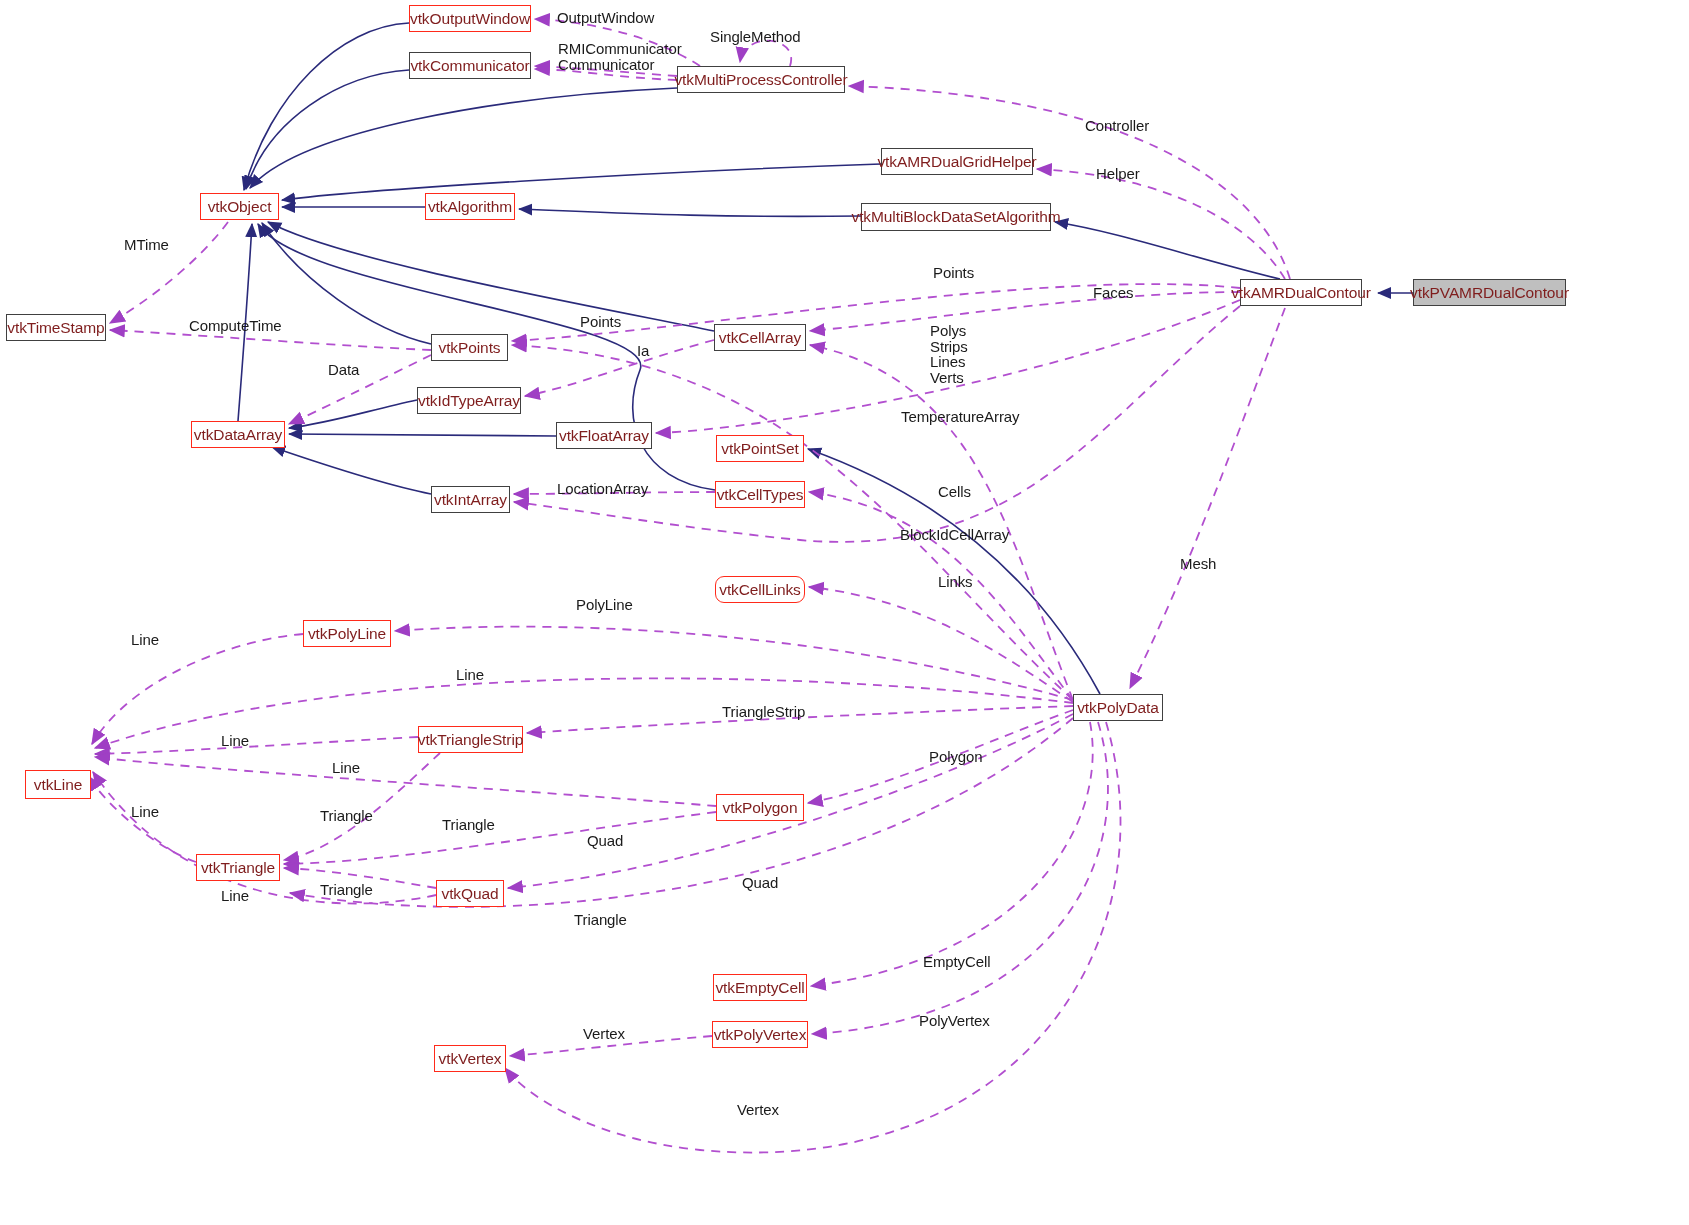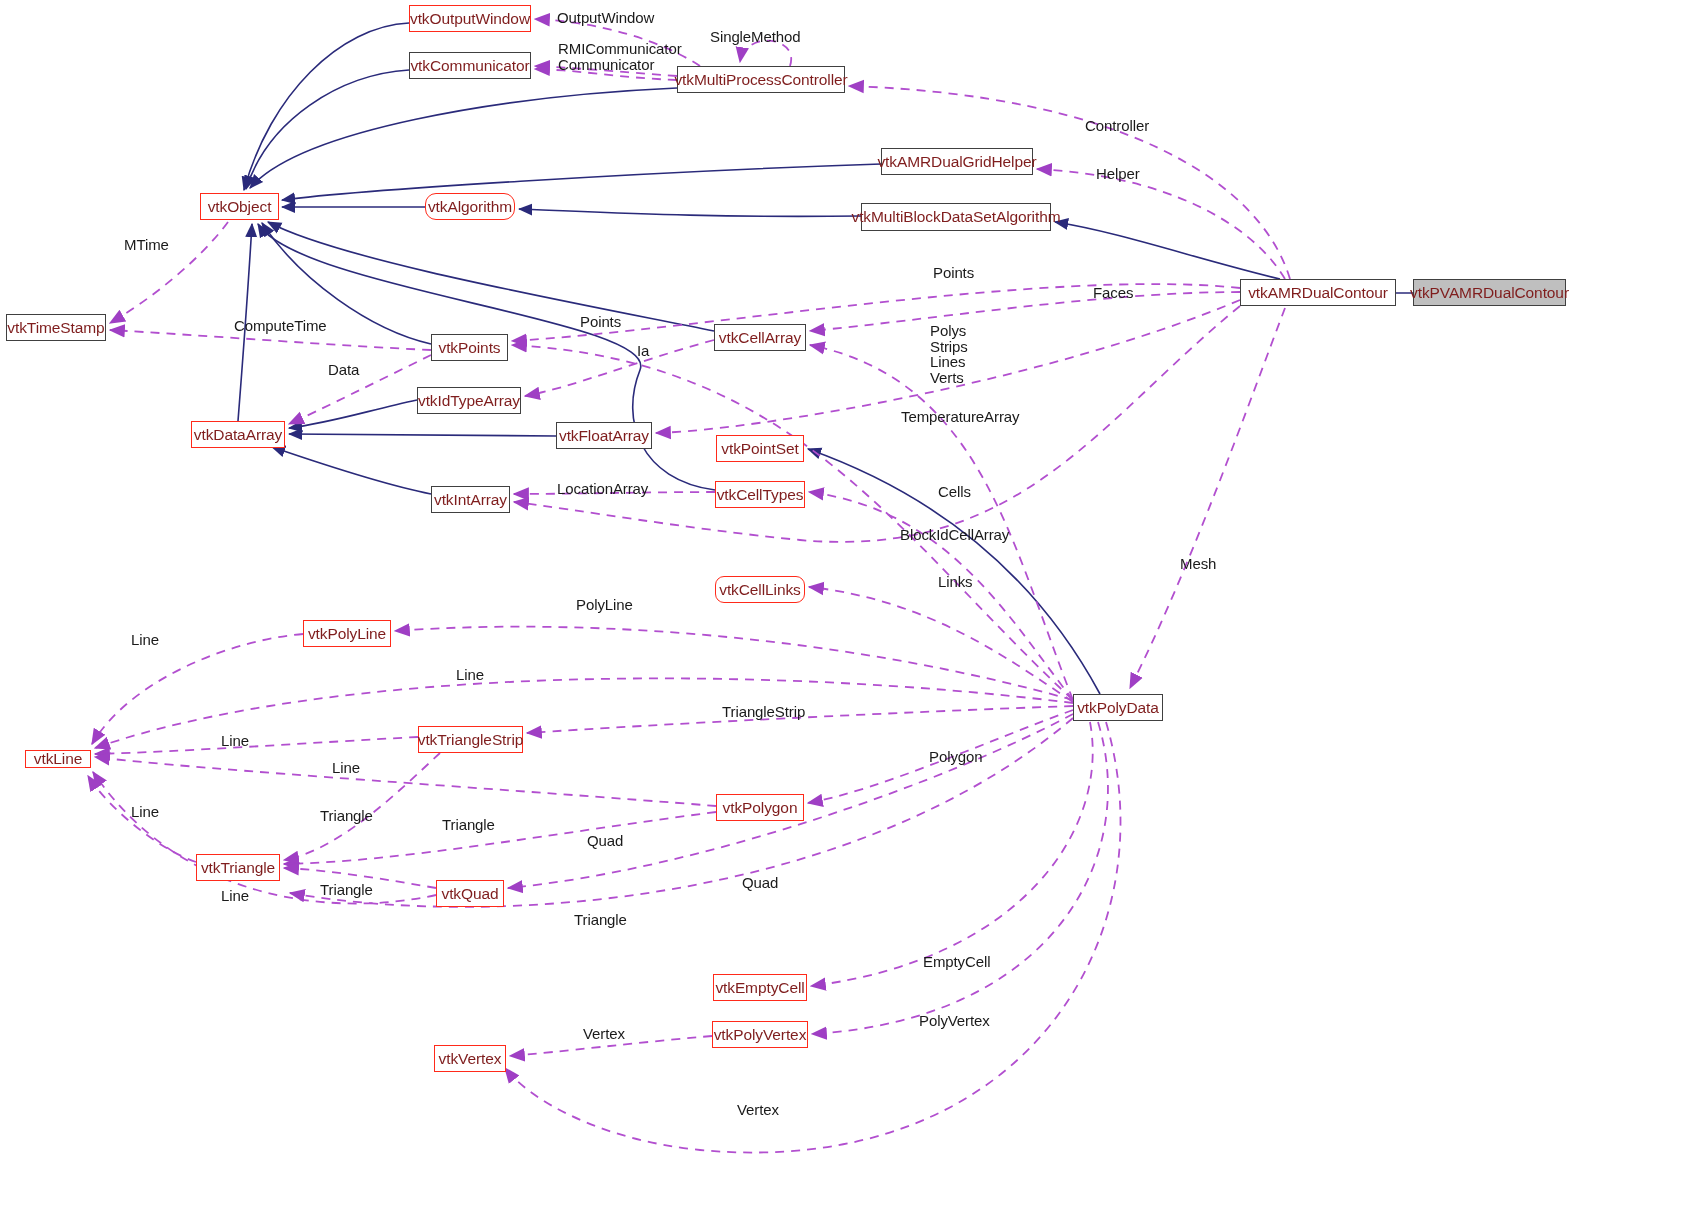--- a/index.html
+++ b/index.html
@@ -185,56 +185,56 @@
       <path d="M1285,308 C1250,400 1190,570 1130,688"></path>
     </g>
   </svg>
 
   <div id="nodes">
       <div class="node red" style="left: 409px; top: 5px; width: 122px; height: 27px;">vtkOutputWindow</div>
       <div class="node black" style="left: 409px; top: 52px; width: 122px; height: 27px;">vtkCommunicator</div>
       <div class="node black" style="left: 677px; top: 66px; width: 168px; height: 27px;">vtkMultiProcessController</div>
       <div class="node black" style="left: 881px; top: 148px; width: 152px; height: 27px;">vtkAMRDualGridHelper</div>
       <div class="node red" style="left: 200px; top: 193px; width: 79px; height: 27px;">vtkObject</div>
-      <div class="node red" style="left: 425px; top: 193px; width: 90px; height: 27px; border-radius: 11px;">vtkAlgorithm</div>
+      <div class="node red" style="left: 425px; top: 193px; width: 90px; height: 27px;">vtkAlgorithm</div>
       <div class="node black" style="left: 861px; top: 203px; width: 190px; height: 28px;">vtkMultiBlockDataSetAlgorithm</div>
-      <div class="node black" style="left: 1240px; top: 279px; width: 156px; height: 27px;">vtkAMRDualContour</div>
+      <div class="node black" style="left: 1240px; top: 279px; width: 122px; height: 27px;">vtkAMRDualContour</div>
       <div class="node current" style="left: 1413px; top: 279px; width: 153px; height: 27px;">vtkPVAMRDualContour</div>
       <div class="node black" style="left: 6px; top: 314px; width: 100px; height: 27px;">vtkTimeStamp</div>
       <div class="node black" style="left: 714px; top: 324px; width: 92px; height: 27px; text-align: right;">vtkCellArray</div>
       <div class="node black" style="left: 431px; top: 334px; width: 77px; height: 27px;">vtkPoints</div>
       <div class="node black" style="left: 417px; top: 387px; width: 104px; height: 27px;">vtkIdTypeArray</div>
       <div class="node red" style="left: 191px; top: 421px; width: 94px; height: 27px;">vtkDataArray</div>
       <div class="node black" style="left: 556px; top: 422px; width: 96px; height: 27px;">vtkFloatArray</div>
       <div class="node red" style="left: 716px; top: 435px; width: 88px; height: 27px;">vtkPointSet</div>
       <div class="node red" style="left: 715px; top: 481px; width: 90px; height: 27px;">vtkCellTypes</div>
       <div class="node black" style="left: 431px; top: 486px; width: 79px; height: 27px;">vtkIntArray</div>
       <div class="node red" style="left: 715px; top: 576px; width: 90px; height: 27px; border-radius: 9px;">vtkCellLinks</div>
       <div class="node red" style="left: 303px; top: 620px; width: 88px; height: 27px;">vtkPolyLine</div>
       <div class="node black" style="left: 1073px; top: 694px; width: 90px; height: 27px;">vtkPolyData</div>
       <div class="node red" style="left: 418px; top: 726px; width: 105px; height: 27px;">vtkTriangleStrip</div>
-      <div class="node red" style="left: 25px; top: 750px; width: 66px; height: 18px;">vtkLine</div>
+      <div class="node red" style="left: 25px; top: 770px; width: 66px; height: 29px;">vtkLine</div>
       <div class="node red" style="left: 716px; top: 794px; width: 88px; height: 27px;">vtkPolygon</div>
       <div class="node red" style="left: 196px; top: 854px; width: 84px; height: 27px;">vtkTriangle</div>
       <div class="node red" style="left: 436px; top: 880px; width: 68px; height: 27px;">vtkQuad</div>
       <div class="node red" style="left: 713px; top: 974px; width: 94px; height: 27px;">vtkEmptyCell</div>
       <div class="node red" style="left: 712px; top: 1021px; width: 96px; height: 27px;">vtkPolyVertex</div>
       <div class="node red" style="left: 434px; top: 1045px; width: 72px; height: 27px;">vtkVertex</div>
     </div>
   <div id="labels">
       <div class="edgelabel" style="left: 557px; top: 10px; width: 104px;">OutputWindow</div>
       <div class="edgelabel" style="left: 710px; top: 29px; width: 100px;">SingleMethod</div>
       <div class="edgelabel" style="left: 558px; top: 41px; width: 128px;">RMICommunicator
 Communicator</div>
       <div class="edgelabel" style="left: 1085px; top: 118px; width: 70px;">Controller</div>
       <div class="edgelabel" style="left: 1096px; top: 166px; width: 48px;">Helper</div>
       <div class="edgelabel" style="left: 124px; top: 237px; width: 52px;">MTime</div>
       <div class="edgelabel" style="left: 933px; top: 265px; width: 50px;">Points</div>
       <div class="edgelabel" style="left: 1093px; top: 285px; width: 46px;">Faces</div>
-      <div class="edgelabel" style="left: 189px; top: 318px; width: 102px; margin-left: 45px;">ComputeTime</div>
+      <div class="edgelabel" style="left: 189px; top: 318px; width: 102px;">ComputeTime</div>
       <div class="edgelabel" style="left: 580px; top: 314px; width: 50px;">Points</div>
       <div class="edgelabel" style="left: 930px; top: 323px; width: 52px;">Polys
 Strips
 Lines
 Verts</div>
       <div class="edgelabel" style="left: 597px; top: 343px; width: 18px; margin-left: 40px;">Ia</div>
       <div class="edgelabel" style="left: 328px; top: 362px; width: 40px;">Data</div>
       <div class="edgelabel" style="left: 901px; top: 409px; width: 116px;">TemperatureArray</div>
       <div class="edgelabel" style="left: 938px; top: 484px; width: 38px;">Cells</div>
       <div class="edgelabel" style="left: 557px; top: 481px; width: 100px;">LocationArray</div>

